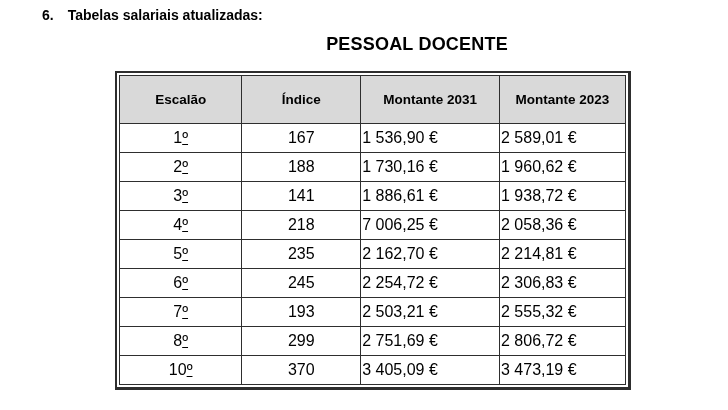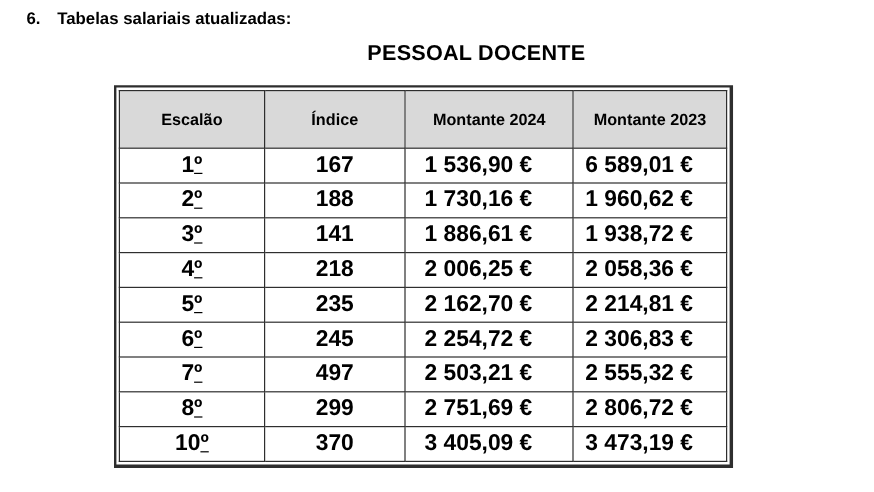--- a/index.html
+++ b/index.html
@@ -14,20 +14,21 @@
     font-family:"Liberation Sans", sans-serif;
     color:var(--text);
     -webkit-font-smoothing:antialiased;
   }
   .doc{
     position:relative;
     width:611px;
     height:410px;
     background:var(--page-bg);
     overflow:hidden;
+    margin-left:20px;
   }
   .heading-row{
     position:absolute;
     left:22px;
     top:7px;
     font-size:14px;
     font-weight:bold;
     white-space:nowrap;
   }
   .heading-row .list-number{
@@ -73,29 +74,29 @@
   table.salary th{
     background:var(--header-bg);
     height:45px;
     font-size:13.5px;
     font-weight:bold;
     text-align:center;
     vertical-align:middle;
   }
   table.salary td{
     height:26px;
-    font-size:19px;
-    font-weight:bold;
+    font-size:16px;
+    font-weight:normal;
     vertical-align:middle;
   }
   td.col-escalao, td.col-indice{
     text-align:center;
   }
   td.col-montante{
-    text-align:center;
+    text-align:left;
     padding-right:19px;
   }
   .ord{
     text-decoration:underline;
   }
 </style>
 </head>
 <body>
 
 <div class="doc">
@@ -111,64 +112,64 @@
       <colgroup>
         <col class="c-escalao">
           <col class="c-indice">
           <col class="c-m2022">
           <col class="c-m2023">
       </colgroup>
       <thead>
         <tr>
           <th>Escalão</th>
           <th>Índice</th>
-          <th>Montante 2024</th>
+          <th>Montante 2031</th>
           <th>Montante 2023</th>
         </tr>
       </thead>
       <tbody>
           <tr>
             <td class="col-escalao">1<span class="ord">º</span></td>
             <td class="col-indice">167</td>
             <td class="col-montante">1 536,90 €</td>
-            <td class="col-montante">6 589,01 €</td>
+            <td class="col-montante">2 589,01 €</td>
           </tr>
           <tr>
             <td class="col-escalao">2<span class="ord">º</span></td>
             <td class="col-indice">188</td>
             <td class="col-montante">1 730,16 €</td>
             <td class="col-montante">1 960,62 €</td>
           </tr>
           <tr>
             <td class="col-escalao">3<span class="ord">º</span></td>
             <td class="col-indice">141</td>
             <td class="col-montante">1 886,61 €</td>
             <td class="col-montante">1 938,72 €</td>
           </tr>
           <tr>
             <td class="col-escalao">4<span class="ord">º</span></td>
             <td class="col-indice">218</td>
-            <td class="col-montante">2 006,25 €</td>
+            <td class="col-montante">7 006,25 €</td>
             <td class="col-montante">2 058,36 €</td>
           </tr>
           <tr>
             <td class="col-escalao">5<span class="ord">º</span></td>
             <td class="col-indice">235</td>
             <td class="col-montante">2 162,70 €</td>
             <td class="col-montante">2 214,81 €</td>
           </tr>
           <tr>
             <td class="col-escalao">6<span class="ord">º</span></td>
             <td class="col-indice">245</td>
             <td class="col-montante">2 254,72 €</td>
             <td class="col-montante">2 306,83 €</td>
           </tr>
           <tr>
             <td class="col-escalao">7<span class="ord">º</span></td>
-            <td class="col-indice">497</td>
+            <td class="col-indice">193</td>
             <td class="col-montante">2 503,21 €</td>
             <td class="col-montante">2 555,32 €</td>
           </tr>
           <tr>
             <td class="col-escalao">8<span class="ord">º</span></td>
             <td class="col-indice">299</td>
             <td class="col-montante">2 751,69 €</td>
             <td class="col-montante">2 806,72 €</td>
           </tr>
           <tr>

